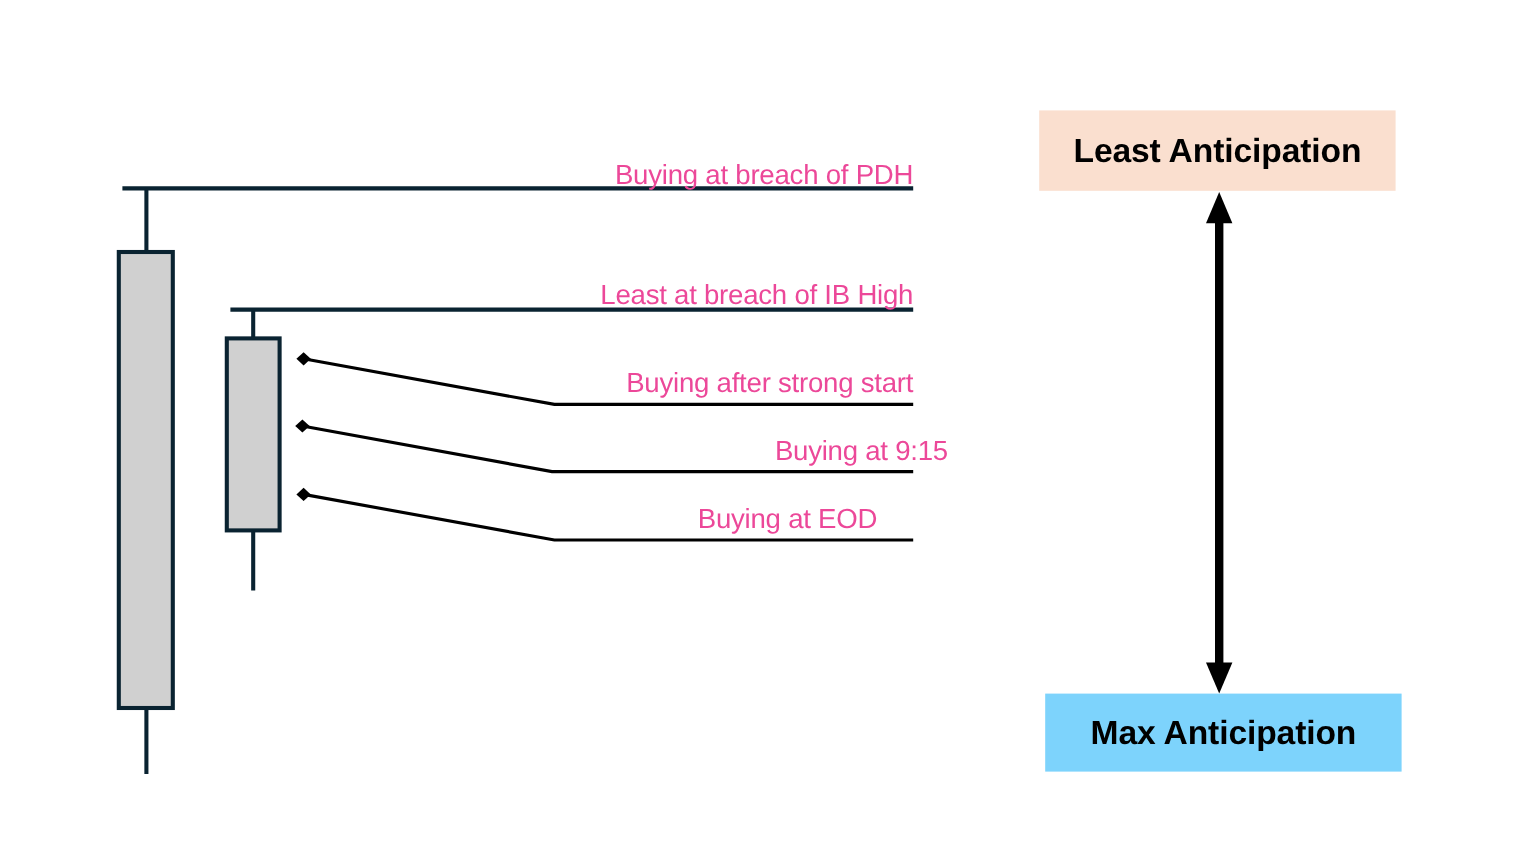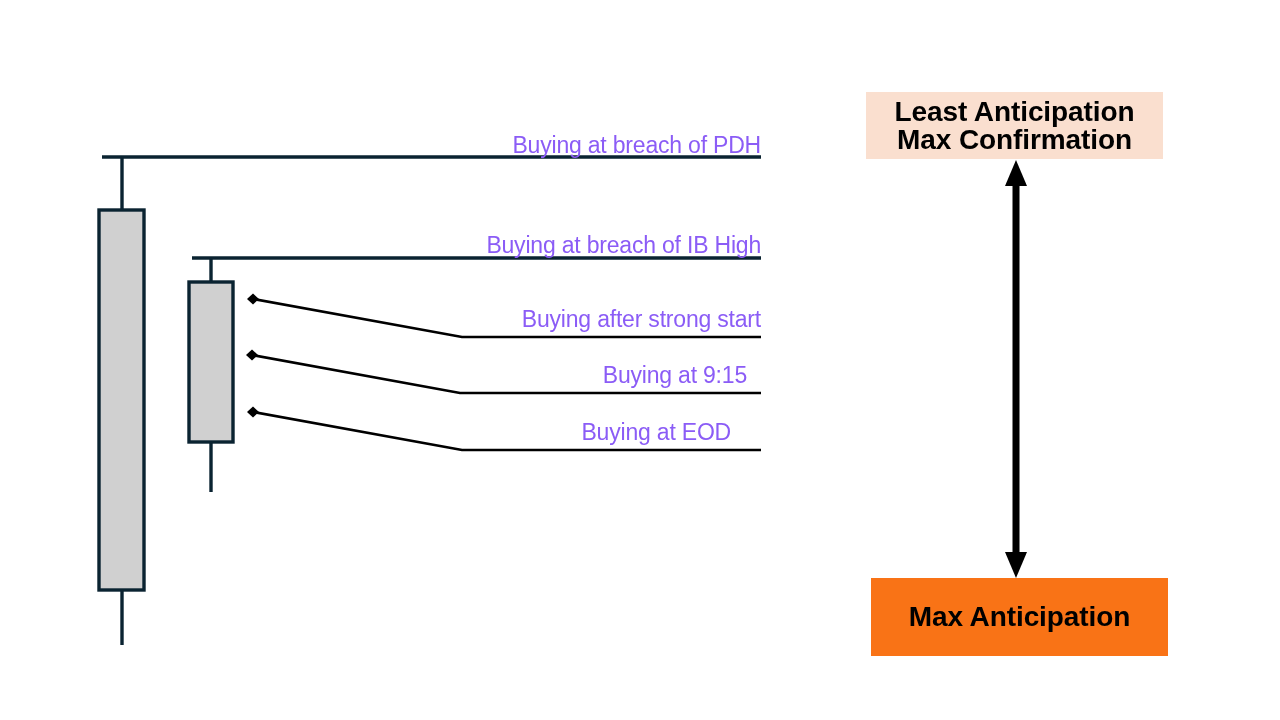--- a/index.html
+++ b/index.html
@@ -21,21 +21,21 @@
     top: 0;
     width: 1280px;
     height: 720px;
   }
   .label-text {
     position: absolute;
     text-align: right;
     font-family: "Liberation Sans", sans-serif;
     font-size: 23px;
     line-height: 26px;
-    color: #8b5cf6;
+    color: #ec4899;
     white-space: nowrap;
     letter-spacing: -0.2px;
   }
   .scale-box {
     position: absolute;
     display: flex;
     flex-direction: column;
     align-items: center;
     justify-content: center;
     font-family: "Liberation Sans", sans-serif;
@@ -50,22 +50,22 @@
     left: 866px;
     top: 92px;
     width: 297px;
     height: 67px;
     background: #fadfcf;
   }
   #box-bottom {
     left: 871px;
     top: 578px;
     width: 297px;
-    height: 78px;
-    background: #f97316;
+    height: 65px;
+    background: #7dd3fc;
   }
   .scale-line { display: block; }
 </style>
 </head>
 <body>
 
 <svg id="canvas" viewBox="0 0 1280 720" xmlns="http://www.w3.org/2000/svg">
 
   <g>
     <line x1="122" y1="157" x2="122" y2="645" stroke="#0a2331" stroke-width="3.4"></line>
@@ -99,28 +99,27 @@
   <g>
     <line x1="1016" y1="172" x2="1016" y2="568" stroke="#000000" stroke-width="7"></line>
     <polygon points="1016,160 1027,186 1005,186" fill="#000000"></polygon>
     <polygon points="1016,578 1027,552 1005,552" fill="#000000"></polygon>
   </g>
 
 </svg>
 
 <div class="label-text" style="right:519px; top:132px;">Buying at breach of PDH</div>
 
-<div class="label-text" style="right:519px; top:232px;">Buying at breach of IB High</div>
+<div class="label-text" style="right:519px; top:232px;">Least at breach of IB High</div>
 
 <div class="label-text" style="right:519px; top:306px;margin-left:44px;">Buying after strong start</div>
 
-<div class="label-text" style="right:533px; top:362px;">Buying at 9:15</div>
+<div class="label-text" style="right:490px; top:362px;">Buying at 9:15</div>
 
 <div class="label-text" style="right:549px; top:419px;">Buying at EOD</div>
 
 <div id="box-top" class="scale-box">
   <span class="scale-line">Least Anticipation</span>
-  <span class="scale-line">Max Confirmation</span>
 </div>
 
 <div id="box-bottom" class="scale-box">
   <span class="scale-line">Max Anticipation</span>
 </div>
 
 </body></html>

